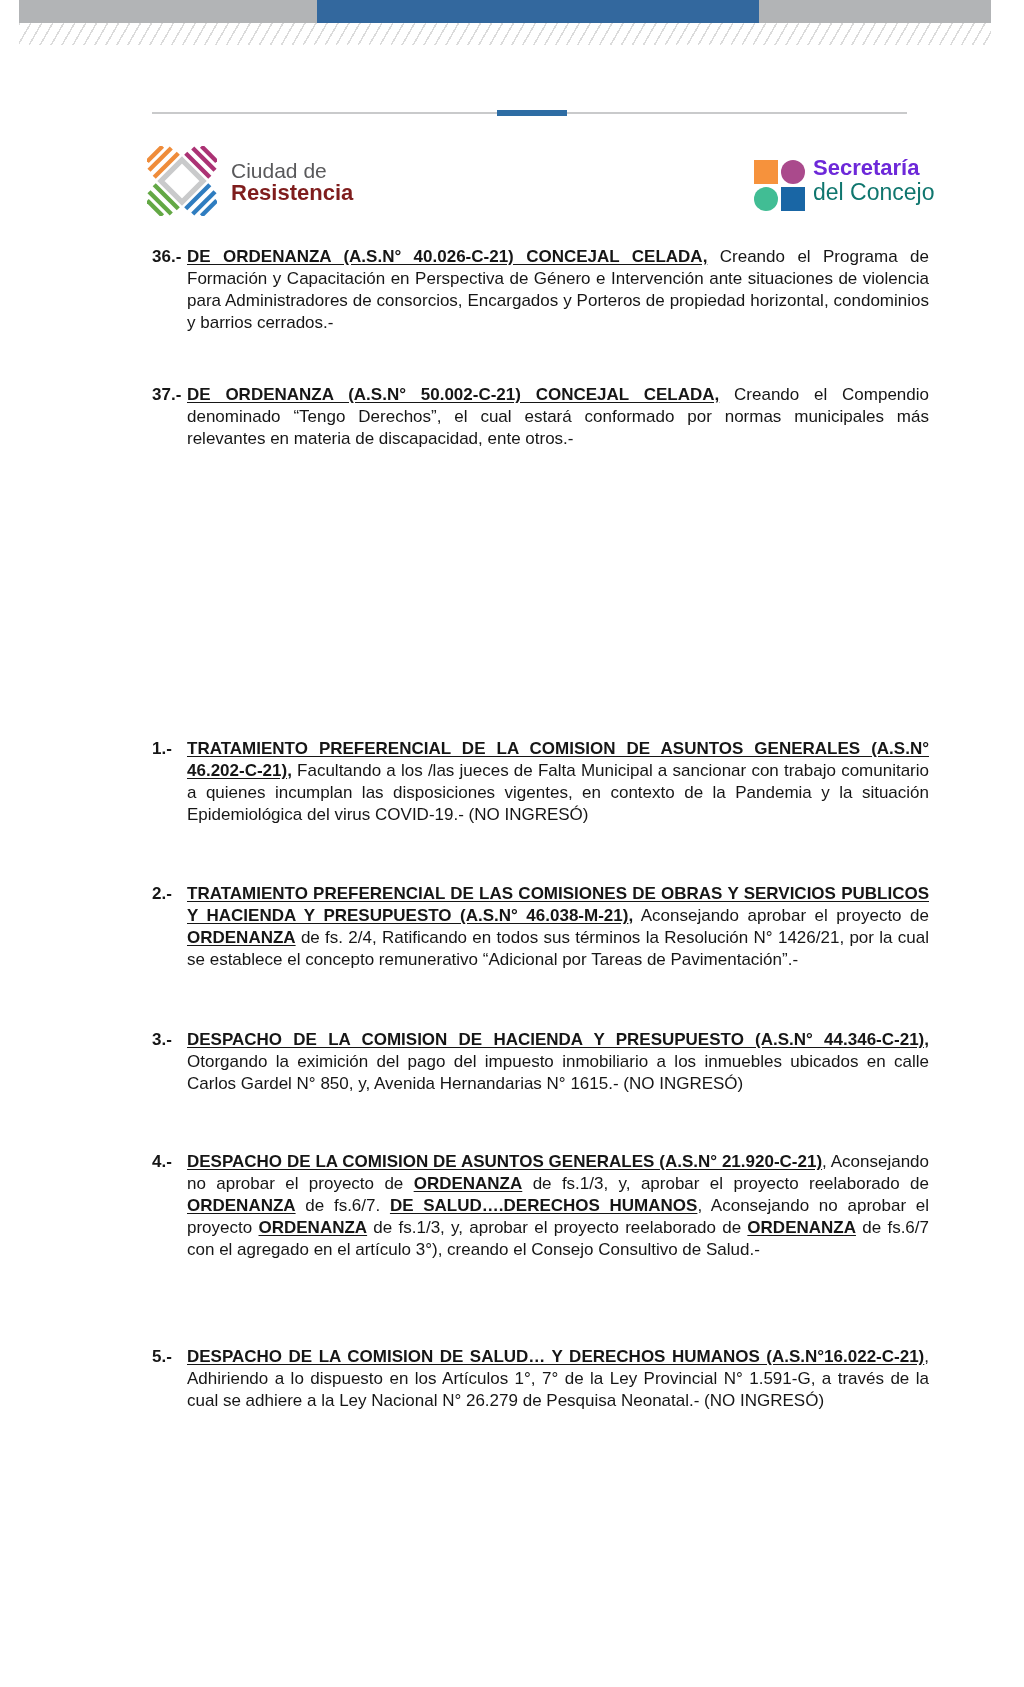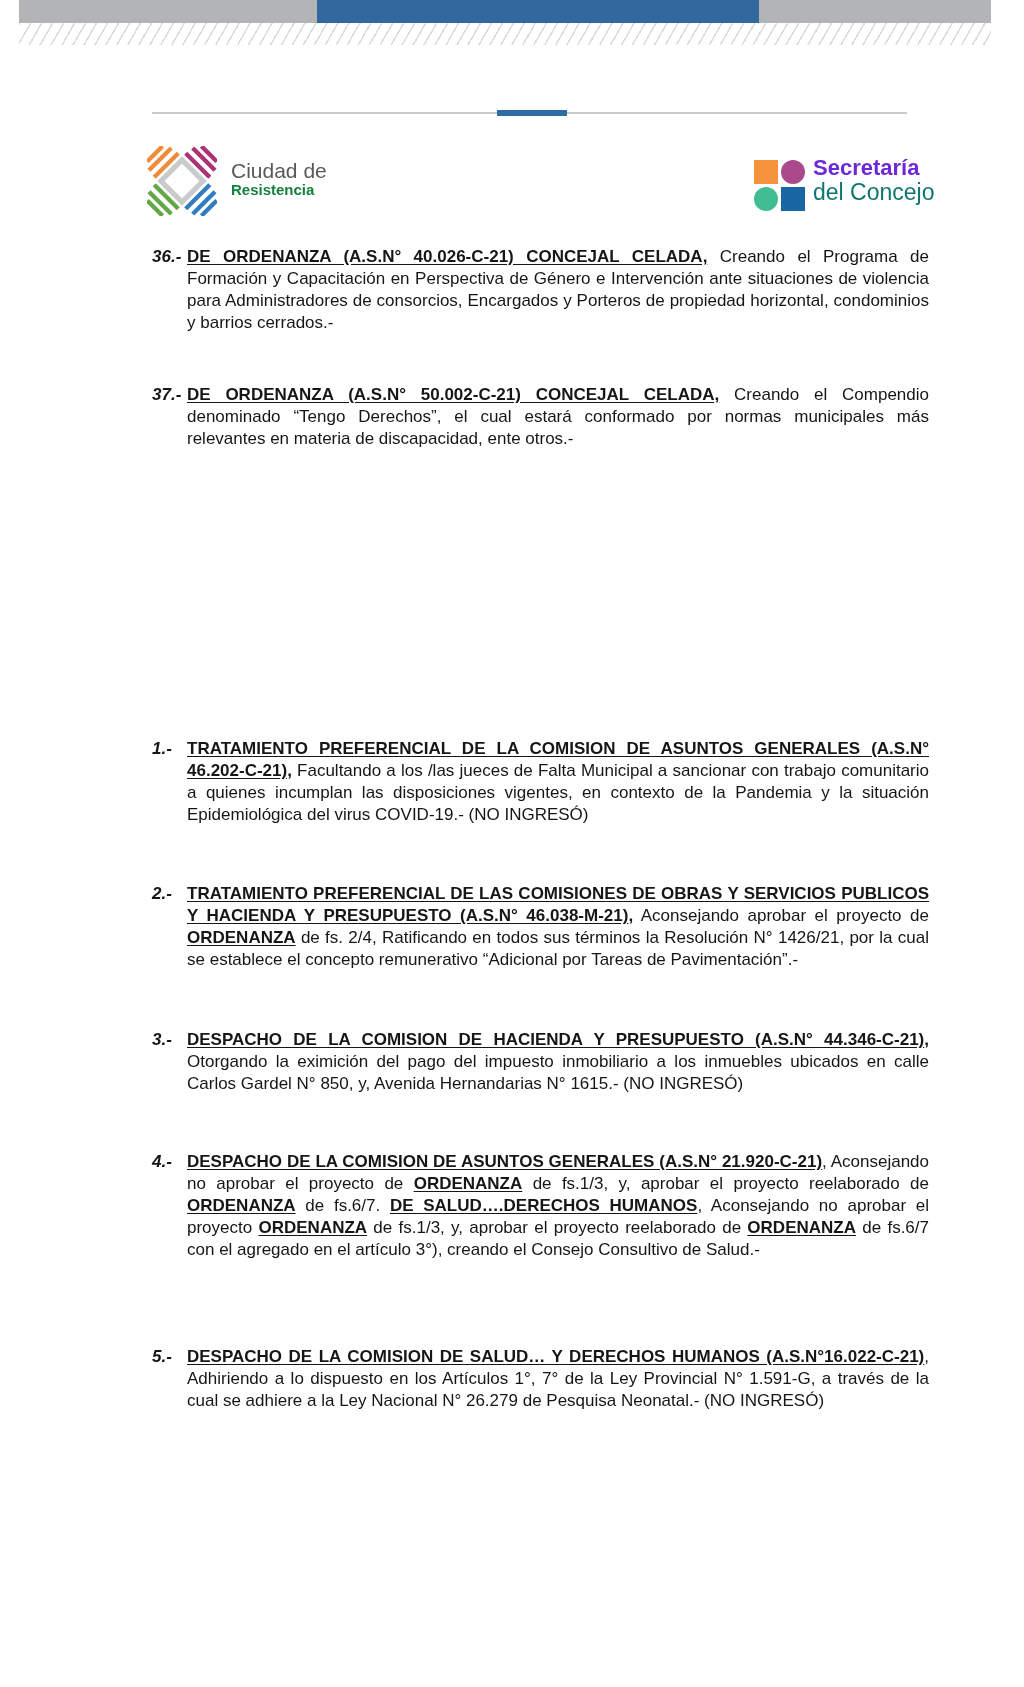--- a/index.html
+++ b/index.html
@@ -14,37 +14,37 @@
 
   
   .rule{position:absolute;left:133px;top:112px;width:755px;height:2px;background:#c9cacb;}
   .rule-blue{position:absolute;left:345px;top:-2px;width:70px;height:6px;background:#2e6da4;}
 
   
   .logo-left{position:absolute;left:128px;top:146px;display:flex;}
   .logo-left svg{width:70px;height:70px;}
   .ll-text{margin-left:14px;margin-top:14px;line-height:1.04;}
   .ll-line1{font-size:21px;color:#59595b;}
-  .ll-line2{font-size:15px;font-weight:700;color:#15803d;}
+  .ll-line2{font-size:22px;font-weight:700;color:#7f1d1d;}
 
   .logo-right{position:absolute;left:735px;top:160px;display:flex;}
   .lr-icon{width:51px;height:51px;display:grid;grid-template-columns:24px 24px;
            grid-template-rows:24px 24px;gap:3px;}
   .lr-sq1{background:#f6923c;}
   .lr-ci1{background:#aa4a8c;border-radius:50%;}
   .lr-ci2{background:#41bd94;border-radius:50%;}
   .lr-sq2{background:#1966a5;}
   .lr-text{margin-left:8px;margin-top:-4px;line-height:1.08;}
   .lr-line1{font-size:22px;font-weight:700;color:#6d28d9;}
   .lr-line2{font-size:23px;color:#0f766e;}
 
   
   .item{position:absolute;left:133px;width:742px;padding-left:35px;
         font-size:17px;line-height:22px;text-align:justify;text-align-last:left;}
-  .item .num{position:absolute;left:0;top:0;font-weight:700;font-style:italic;}
+  .item .num{position:absolute;left:0;top:0;font-weight:700;}
   .run-bu{font-weight:700;text-decoration:underline;text-underline-offset:2px;}
   .run-b{font-weight:700;}
   .run-r{font-weight:400;}
 
   .heading{position:absolute;left:95px;top:636px;width:800px;text-align:center;
            font-size:35px;line-height:42px;letter-spacing:0.5px;}
   .heading .run-b{font-weight:700;}
   .heading .run-bu{font-weight:700;text-decoration:underline;text-decoration-thickness:3px;text-underline-offset:5px;}
 </style>
 </head>

